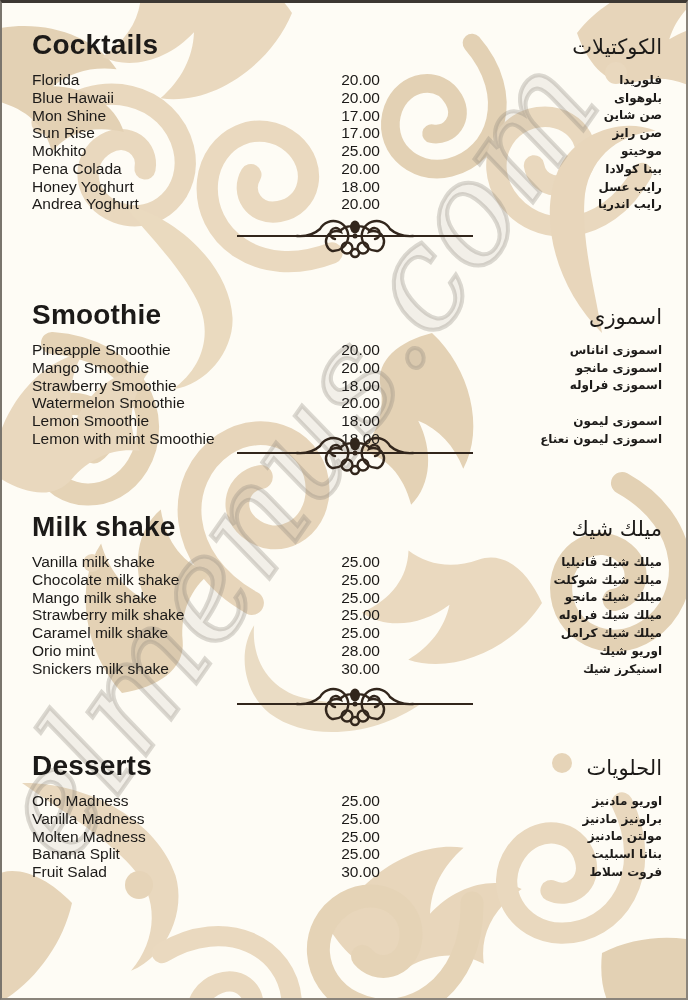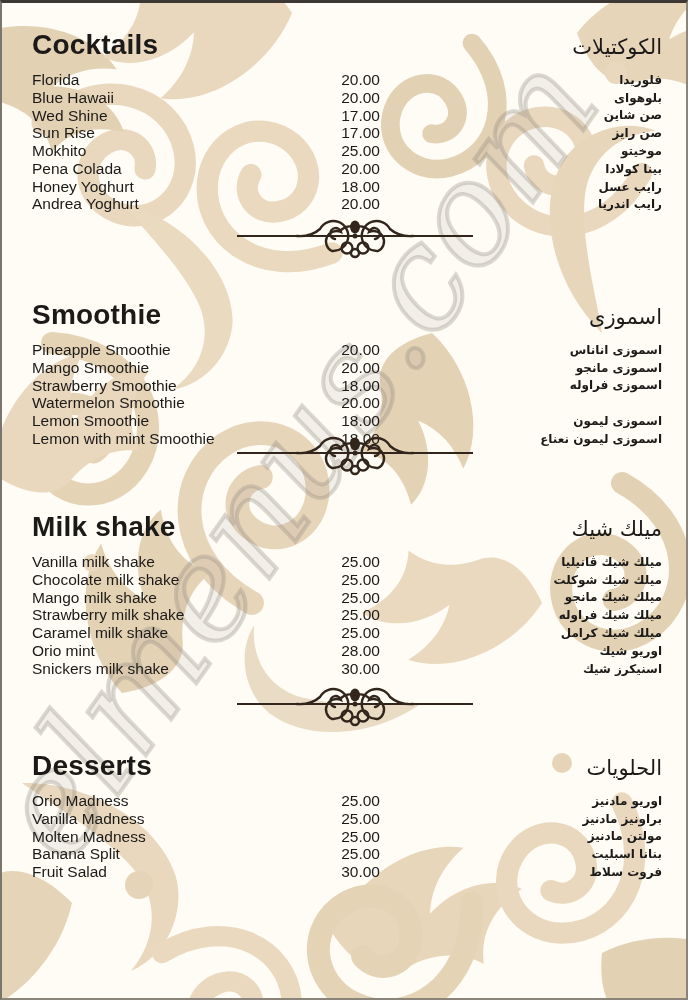--- a/index.html
+++ b/index.html
@@ -82,21 +82,21 @@
           <span class="nm">Florida</span>
           <span class="pr">20.00</span>
           <span class="ar" dir="rtl">فلوريدا</span>
         </div>
       <div class="row">
           <span class="nm">Blue Hawaii</span>
           <span class="pr">20.00</span>
           <span class="ar" dir="rtl">بلوهواى</span>
         </div>
       <div class="row">
-          <span class="nm">Wed Shine</span>
+          <span class="nm">Mon Shine</span>
           <span class="pr">17.00</span>
           <span class="ar" dir="rtl">صن شاين</span>
         </div>
       <div class="row">
           <span class="nm">Sun Rise</span>
           <span class="pr">17.00</span>
           <span class="ar" dir="rtl">صن رايز</span>
         </div>
       <div class="row">
           <span class="nm">Mokhito</span>

